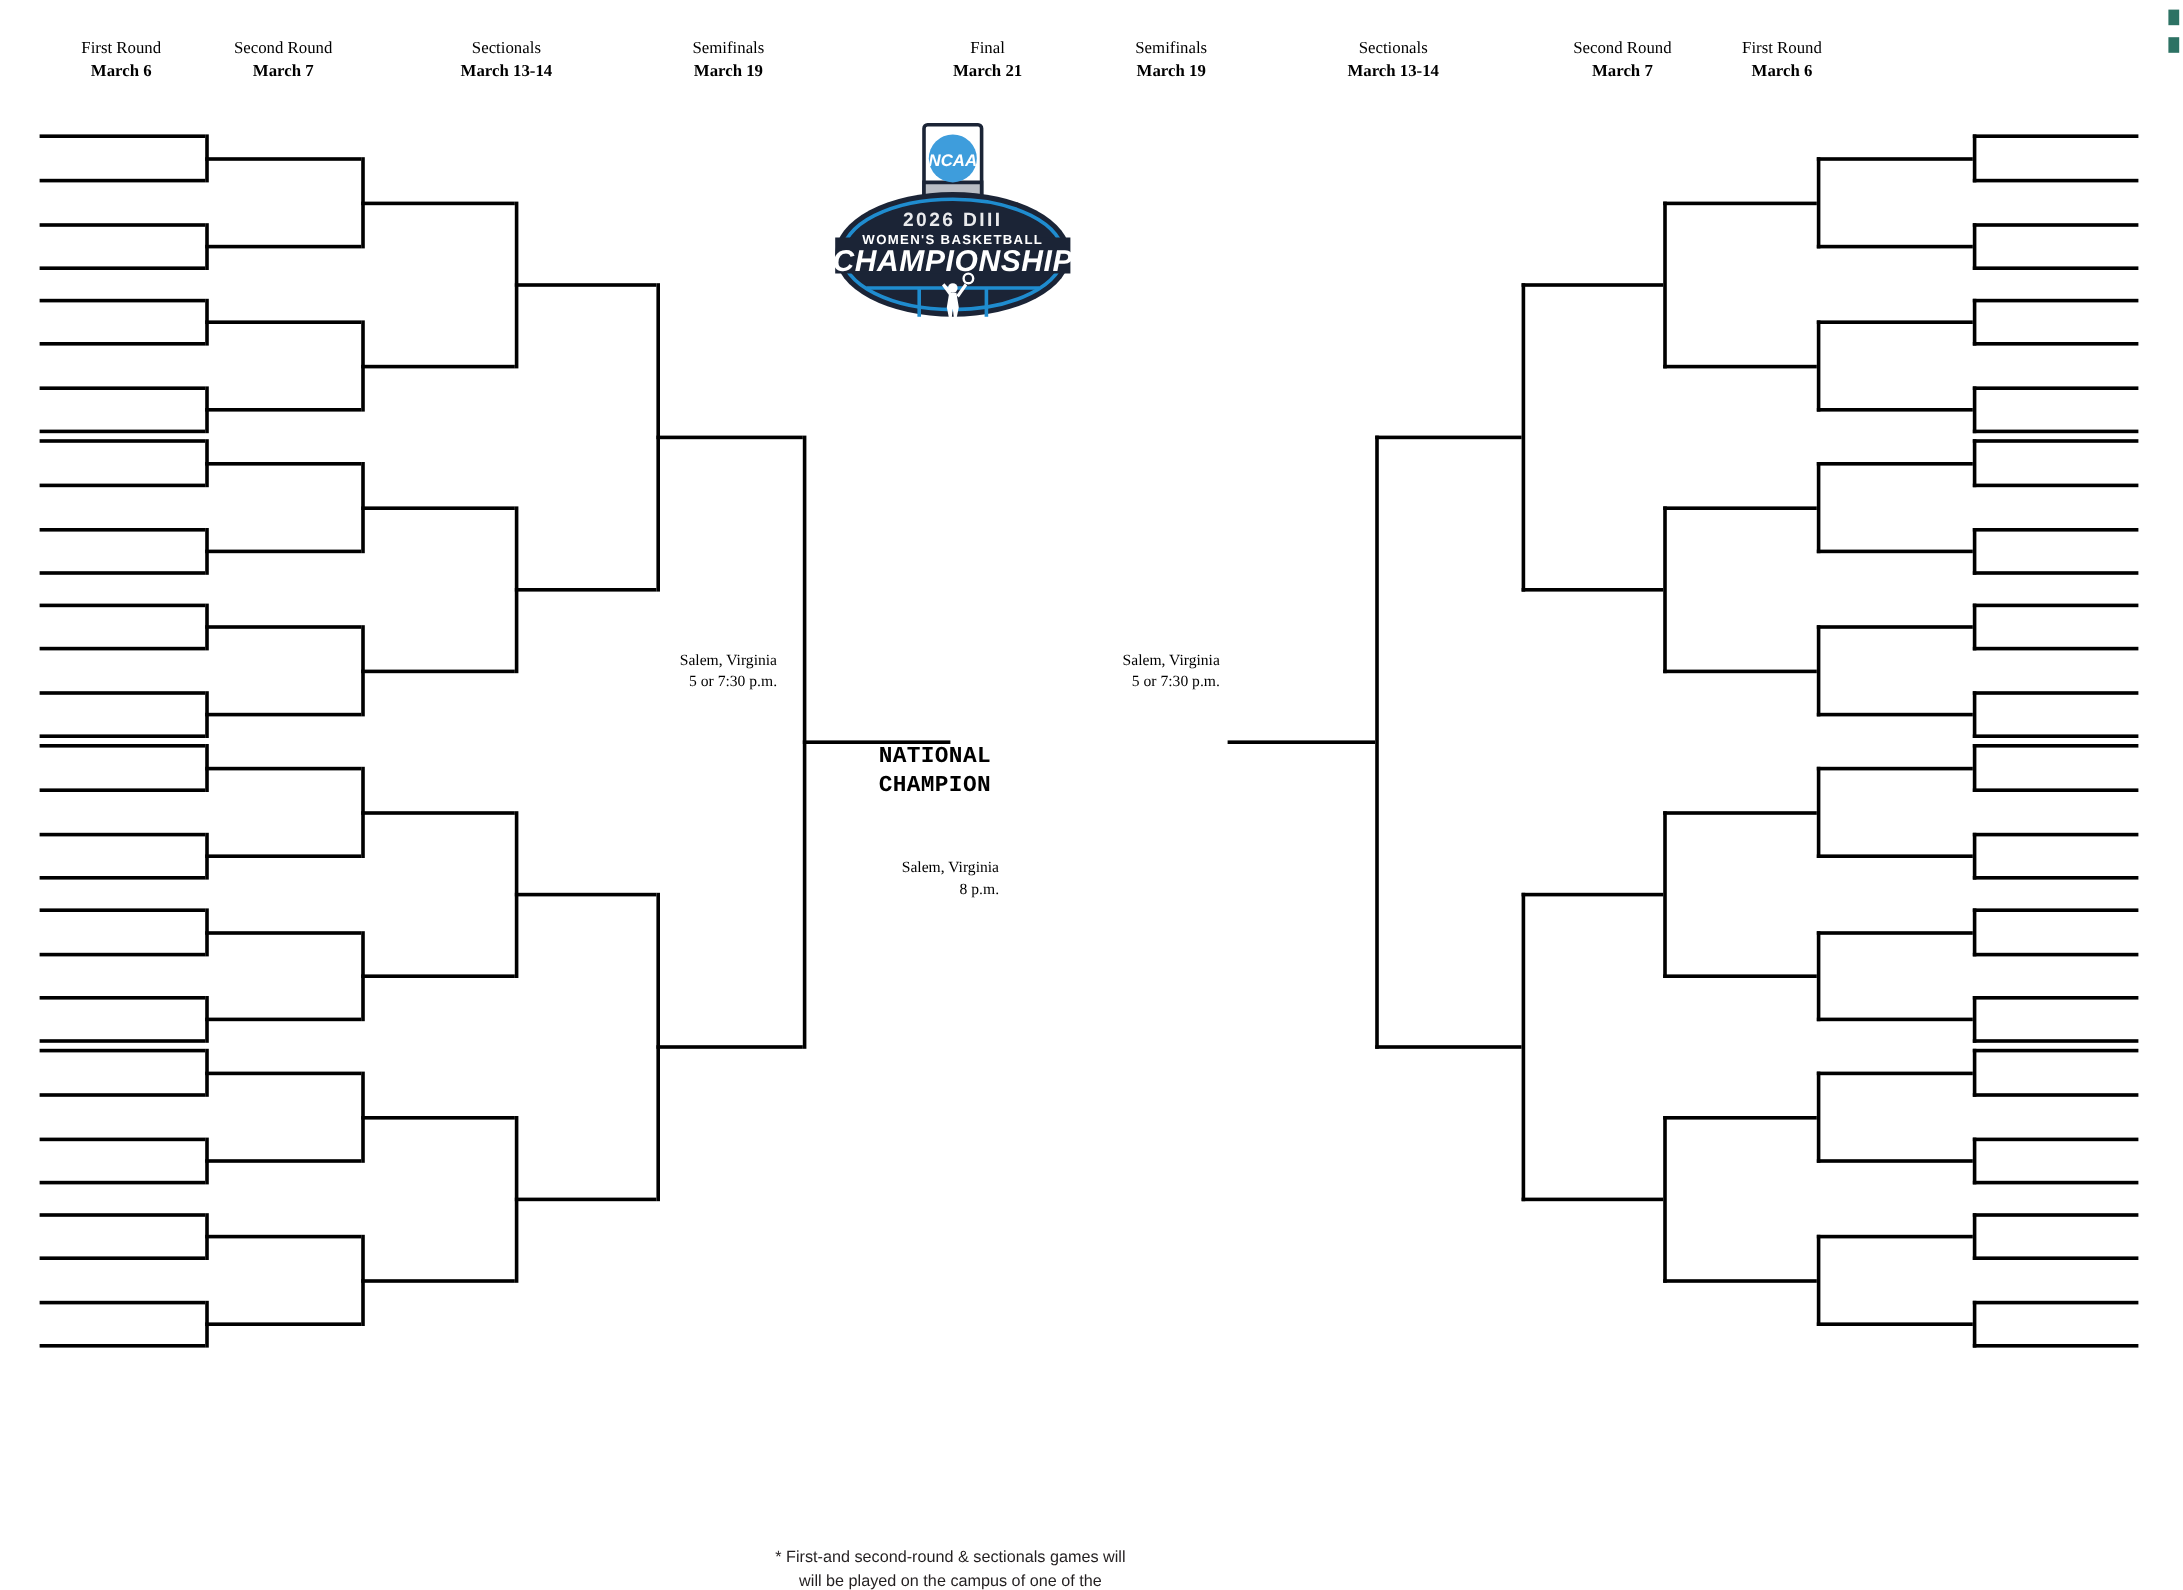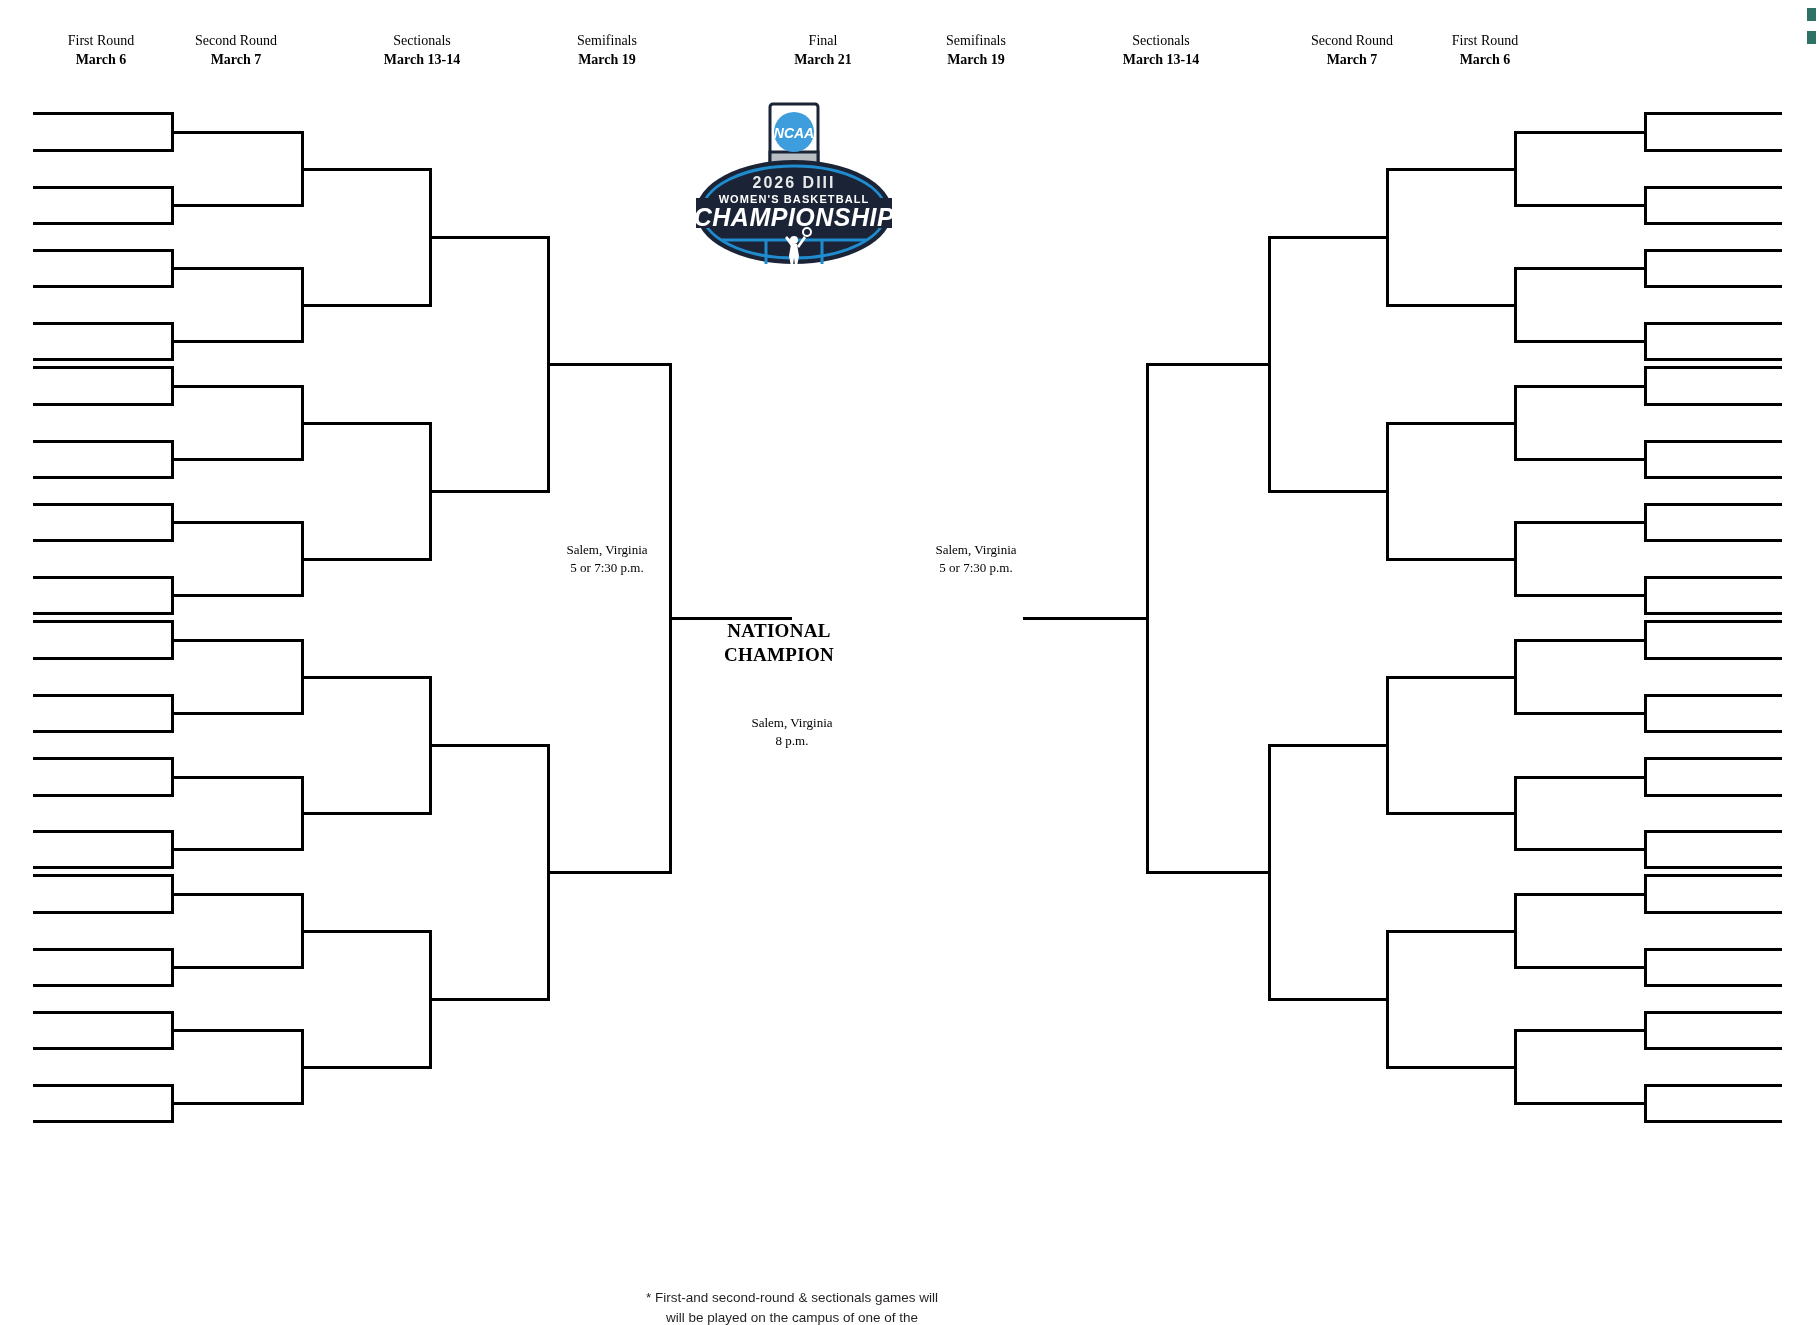--- a/index.html
+++ b/index.html
@@ -49,42 +49,42 @@
   }
   .vline {
     position: absolute;
     background: #000000;
     width: 3px;
   }
 
   
   .site-caption {
     position: absolute;
-    text-align: center;
+    text-align: right;
     transform: translateX(-50%);
     line-height: 1.35;
     white-space: nowrap;
   }
   .site-caption .sc-place {
     display: block;
     font-size: 13px;
     font-family: "Liberation Serif", serif;
   }
   .site-caption .sc-time {
     display: block;
     font-size: 13px;
     font-family: "Liberation Serif", serif;
   }
 
   
   .champion-label {
     position: absolute;
     text-align: center;
     transform: translateX(-50%);
-    font-family: Liberation Serif, serif;
+    font-family: Liberation Mono, monospace;
     font-weight: bold;
     font-size: 19px;
     line-height: 1.25;
     letter-spacing: 0.3px;
     white-space: nowrap;
   }
   .champion-label span { display: block; }
 
   
   .footnote {

